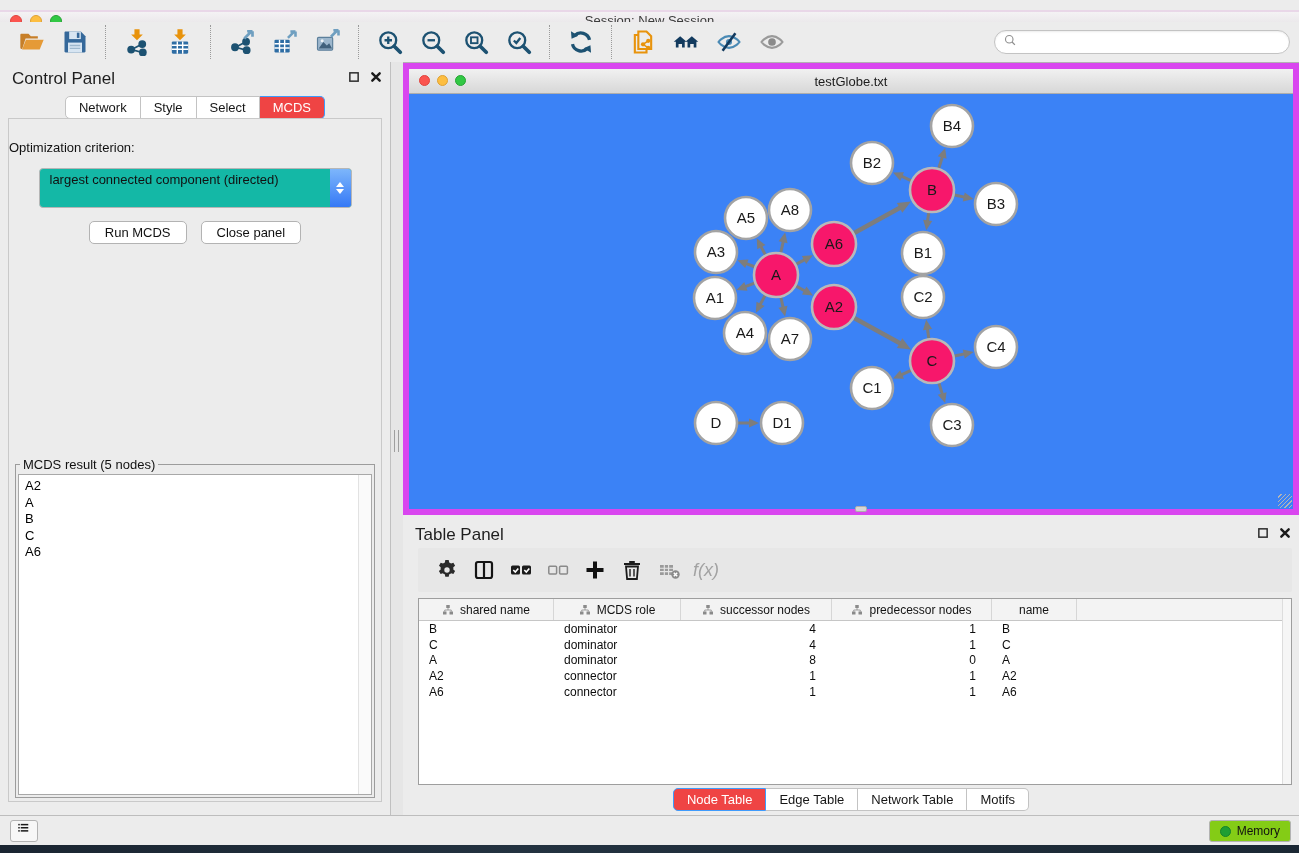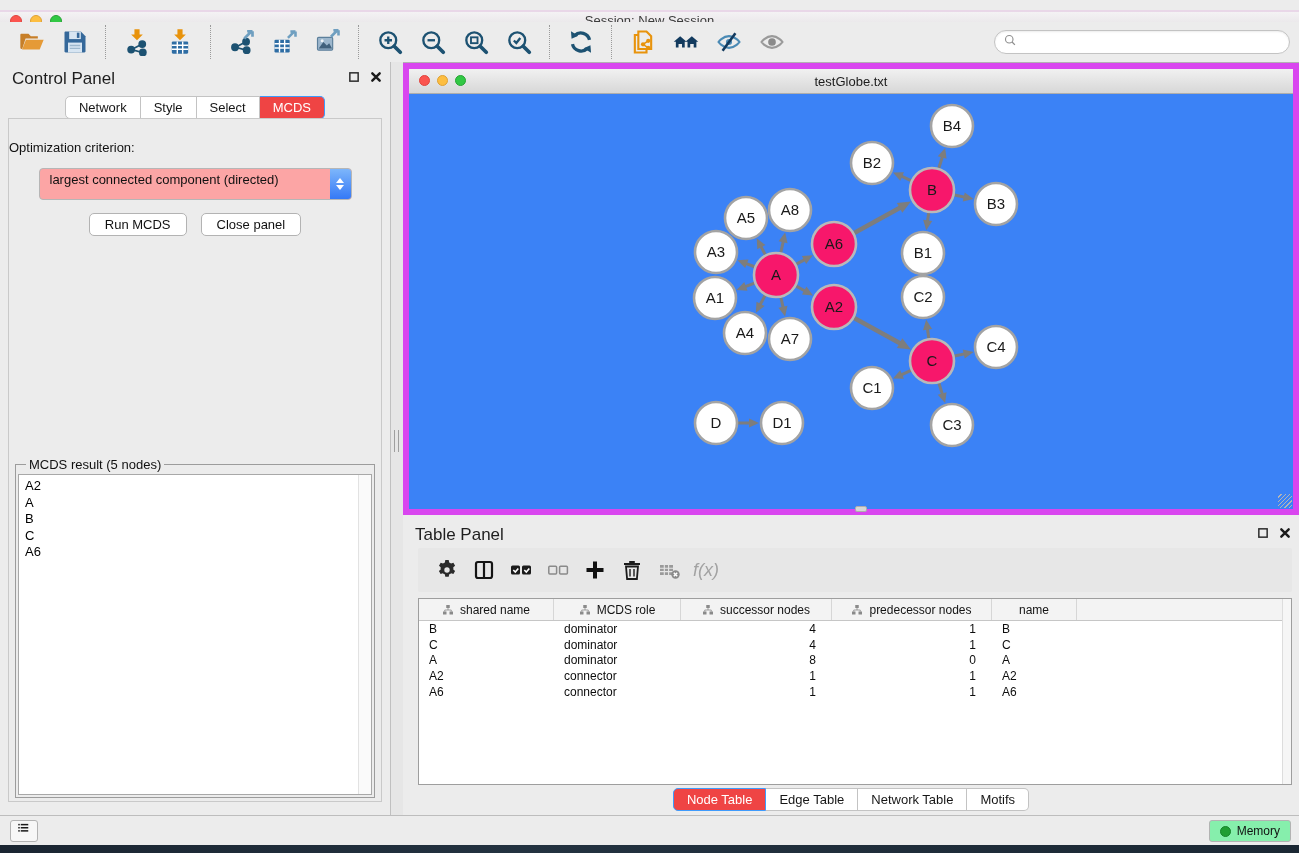--- a/index.html
+++ b/index.html
@@ -34,35 +34,35 @@
   .panel-head .ptitle{position:absolute;left:12px;top:7px;font-size:17px;color:#1e1e1e;}
   .panel-icons{position:absolute;right:8px;top:7px;display:flex;gap:10px;align-items:center;}
   .cp-tabs{position:absolute;left:0;right:0;top:34px;display:flex;justify-content:center;}
   .seg-tab{font-size:13px;padding:3px 13px;background:#fff;border:1px solid #c3c3c3;border-left:none;color:#161616;cursor:default;}
   .seg-tab:first-child{border-left:1px solid #c3c3c3;border-radius:5px 0 0 5px;}
   .seg-tab:last-child{border-radius:0 5px 5px 0;}
   .seg-tab.active{background:#ef4444;border-color:#3e9bfc;color:#fff;}
   .cp-content{position:absolute;left:8px;right:8px;top:56px;bottom:13px;
     border:1px solid #c9c9c9;background:#ececec;}
   .opt-label{margin-top:21px;font-size:13px;color:#111;}
-  .criterion{position:relative;width:313px;height:32px;margin:13px auto 8px;background:#fca5a5;
+  .criterion{position:relative;width:313px;height:40px;margin:13px auto 8px;background:#14b8a6;
     border:1px solid #b6b6b6;border-radius:4px;font-size:13px;color:#111;
     line-height:22px;padding-left:10px;}
   .stepper{position:absolute;right:0;top:0;bottom:0;width:21px;border-radius:0 3px 3px 0;
     background:linear-gradient(#7db6fb,#3579f6);display:flex;flex-direction:column;
     align-items:center;justify-content:center;gap:2px;}
   .stepper i{width:0;height:0;border-left:4px solid transparent;border-right:4px solid transparent;}
   .stepper i.up{border-bottom:5px solid #fff;}
   .stepper i.down{border-top:5px solid #fff;}
   .cp-buttons{display:flex;justify-content:center;gap:14px;margin-top:13px;}
   .btn{font-size:13px;padding:3px 15px;background:#fff;border:1px solid #b3b3b3;border-radius:5px;color:#111;
     font-family:"Liberation Sans","DejaVu Sans",sans-serif;}
   .mcds-fieldset{position:absolute;left:6px;right:6px;top:338px;bottom:3px;
     border:1px solid #9c9c9c;padding:2px;margin:0;}
-  .mcds-fieldset legend{font-size:13px;color:#111;padding:0 3px;margin-left:8px;}
+  .mcds-fieldset legend{font-size:13px;color:#111;padding:0 3px;margin-left:2px;}
   .result-list{position:relative;height:100%;background:#fff;border:1px solid #a8a8a8;
     font-size:13px;line-height:16.5px;padding:3px 6px;overflow:hidden;}
   .result-scroll{position:absolute;right:0;top:0;bottom:0;width:13px;background:#fafafa;border-left:1px solid #e2e2e2;}
   
   .v-splitter{position:absolute;left:391px;top:62px;width:12px;height:753px;background:#e6e6e6;}
   .v-grip{position:absolute;left:3px;top:368px;width:5px;height:22px;
     border-left:1px solid #9f9f9f;border-right:1px solid #9f9f9f;}
   
   .network-window{position:absolute;left:403px;top:63px;width:896px;height:452px;
     background:#fff;border:6px solid #d946ef;}
@@ -91,21 +91,21 @@
     font-size:12px;color:#0d0d0d;align-items:center;}
   .td{padding-left:10px;white-space:nowrap;}
   .td.num{text-align:right;padding-right:16px;}
   .table-scroll{position:absolute;right:0;top:0;bottom:0;width:9px;background:#f6f6f6;border-left:1px solid #ddd;}
   .tp-tabs{position:absolute;left:0;right:0;bottom:4px;display:flex;justify-content:center;}
   
   .statusbar{position:absolute;left:0;top:815px;width:1299px;height:30px;background:#ececec;
     border-top:1px solid #bdbdbd;}
   .list-btn{position:absolute;left:10px;top:4px;width:28px;height:22px;background:#f7f7f7;
     border:1px solid #b3b3b3;border-radius:3px;display:flex;align-items:center;justify-content:center;}
-  .memory-btn{position:absolute;right:8px;top:4px;height:22px;padding:0 10px;background:#86efac;
+  .memory-btn{position:absolute;right:8px;top:4px;height:22px;padding:0 10px;background:#84cc16;
     border:1px solid #b3b3b3;border-radius:3px;display:flex;align-items:center;gap:6px;font-size:12px;color:#111;}
   .mem-dot{width:11px;height:11px;border-radius:50%;background:#1f9e33;border:1px solid #15832a;}
   .desktop-strip{position:absolute;left:0;top:845px;width:1299px;height:8px;
     background:linear-gradient(90deg,#1a2531,#233240 40%,#1b2834);}
 </style>
 </head>
 <body>
 
 <div class="screen">
 

